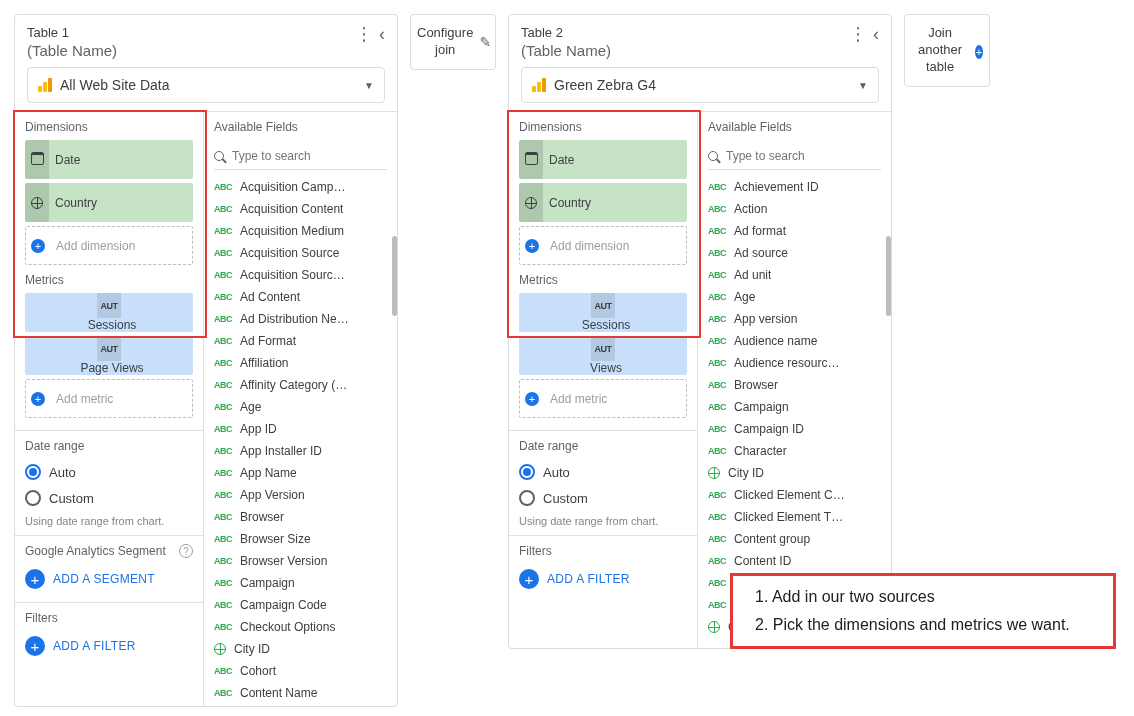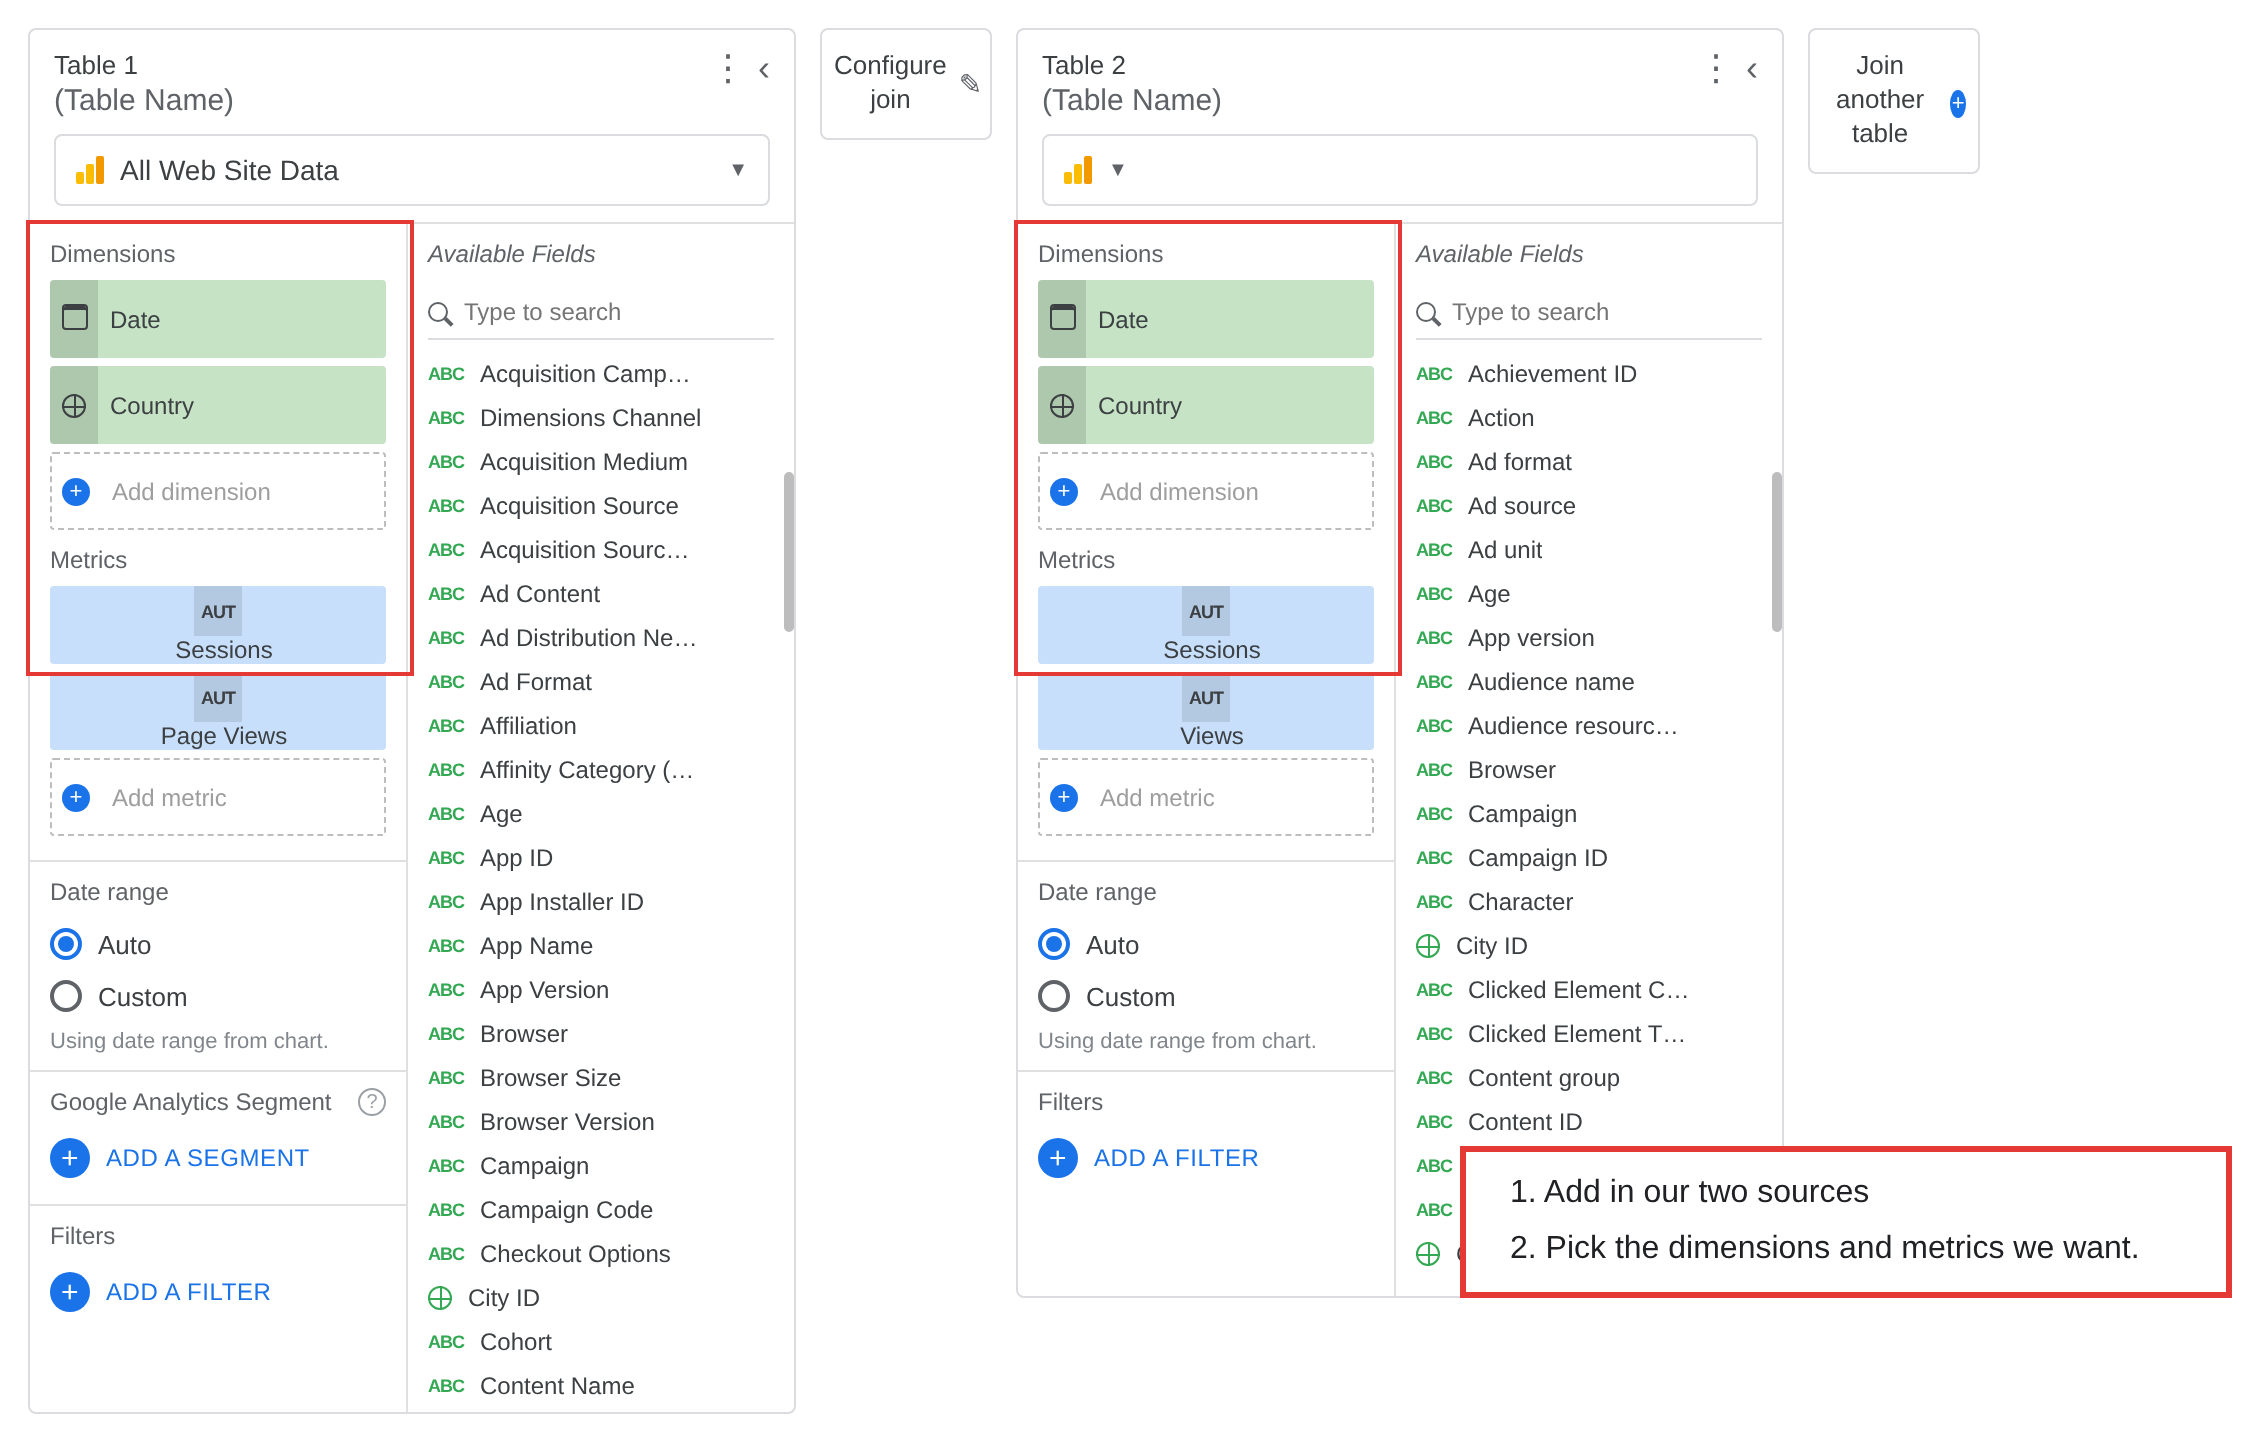--- a/index.html
+++ b/index.html
@@ -48,21 +48,21 @@
   .globe-icon::after { content: ""; position: absolute; top: 50%; left: -1px; right: -1px; border-top: 1px solid #3c4043; }
   .radio-row { display: flex; align-items: center; gap: 8px; height: 26px; font-size: 13px; color: #3c4043; cursor: pointer; }
   .radio { width: 16px; height: 16px; border: 2px solid #5f6368; border-radius: 50%; display: inline-flex; align-items: center; justify-content: center; }
   .radio.selected { border-color: #1a73e8; }
   .radio.selected::after { content: ""; width: 8px; height: 8px; background: #1a73e8; border-radius: 50%; }
   .hint { font-size: 11px; color: #80868b; margin-top: 4px; }
   .link-row { display: flex; align-items: center; gap: 8px; height: 30px; font-size: 12px; letter-spacing: 0.3px; color: #1a73e8; font-weight: 500; cursor: pointer; }
   .plus-blue-lg { width: 20px; height: 20px; border-radius: 50%; background: #1a73e8; color: #fff; display: inline-flex; align-items: center; justify-content: center; font-size: 15px; }
   .seg-label { display: flex; align-items: center; justify-content: space-between; font-size: 12px; color: #5f6368; margin-bottom: 6px; }
   .q-icon { width: 14px; height: 14px; border: 1px solid #9aa0a6; color: #9aa0a6; border-radius: 50%; display: inline-flex; align-items: center; justify-content: center; font-size: 10px; }
-  .fields-header { padding: 8px 10px; font-size: 12px; color: #5f6368; font-style: italic; }
+  .fields-header { padding: 8px 10px; font-size: 12px; color: #5f6368; }
   .search-row { margin: 0 10px 6px 10px; height: 28px; border-bottom: 1px solid #dadce0; display: flex; align-items: center; gap: 8px; color: #9aa0a6; }
   .search-icon { width: 10px; height: 10px; border: 1.5px solid #5f6368; border-radius: 50%; position: relative; }
   .search-icon::after { content: ""; position: absolute; width: 5px; height: 1.5px; background: #5f6368; right: -4px; bottom: -2px; transform: rotate(45deg); }
   .search-row input { border: none; outline: none; flex: 1; font-size: 12px; color: #3c4043; background: transparent; }
   .field-list { max-height: 530px; overflow-y: hidden; padding: 0 0 10px 10px; position: relative; }
   .scrollbar-thumb { position: absolute; right: 0; top: 124px; width: 5px; height: 80px; background: #bdbdbd; border-radius: 3px; }
   .field-item { height: 22px; display: flex; align-items: center; gap: 8px; font-size: 12px; color: #3c4043; padding-right: 6px; cursor: grab; }
   .field-item .ftype { font-size: 9px; font-weight: bold; letter-spacing: -0.5px; }
   .ftype.abc { color: #34a853; }
   .ftype.globe { width: 12px; height: 12px; border: 1.5px solid #34a853; border-radius: 50%; position: relative; }
@@ -174,21 +174,21 @@
           <span class="search-icon"></span>
           <input type="text" placeholder="Type to search" style="">
         </div>
         <div class="field-list" id="fields-0">
             <div class="field-item">
               <span class="ftype abc">ABC</span>
               <span class="flabel">Acquisition Camp…</span>
             </div>
             <div class="field-item">
               <span class="ftype abc">ABC</span>
-              <span class="flabel">Dimensions Channel</span>
+              <span class="flabel">Acquisition Content</span>
             </div>
             <div class="field-item">
               <span class="ftype abc">ABC</span>
               <span class="flabel">Acquisition Medium</span>
             </div>
             <div class="field-item">
               <span class="ftype abc">ABC</span>
               <span class="flabel">Acquisition Source</span>
             </div>
             <div class="field-item">
@@ -292,20 +292,21 @@
         <span class="dots">⋮</span>
         <span class="chev">‹</span>
       </div>
     </div>
     <div class="select-box">
       <span class="ga-icon">
           <span class="b1"></span>
           <span class="b2"></span>
           <span class="b3"></span>
         </span>
+      <span class="value">Green Zebra G4</span>
       <span class="arrow">▼</span>
     </div>
     <div class="card-body">
       <div class="left-col">
         <div class="highlight-box" style="left:-2px; top:-2px; width:194px; height:228px;"></div>
         <div class="section">
           <div class="section-label">Dimensions</div>
           <div class="chip dim">
               <span class="chip-icon">
                 <span class="cal-icon"></span>

